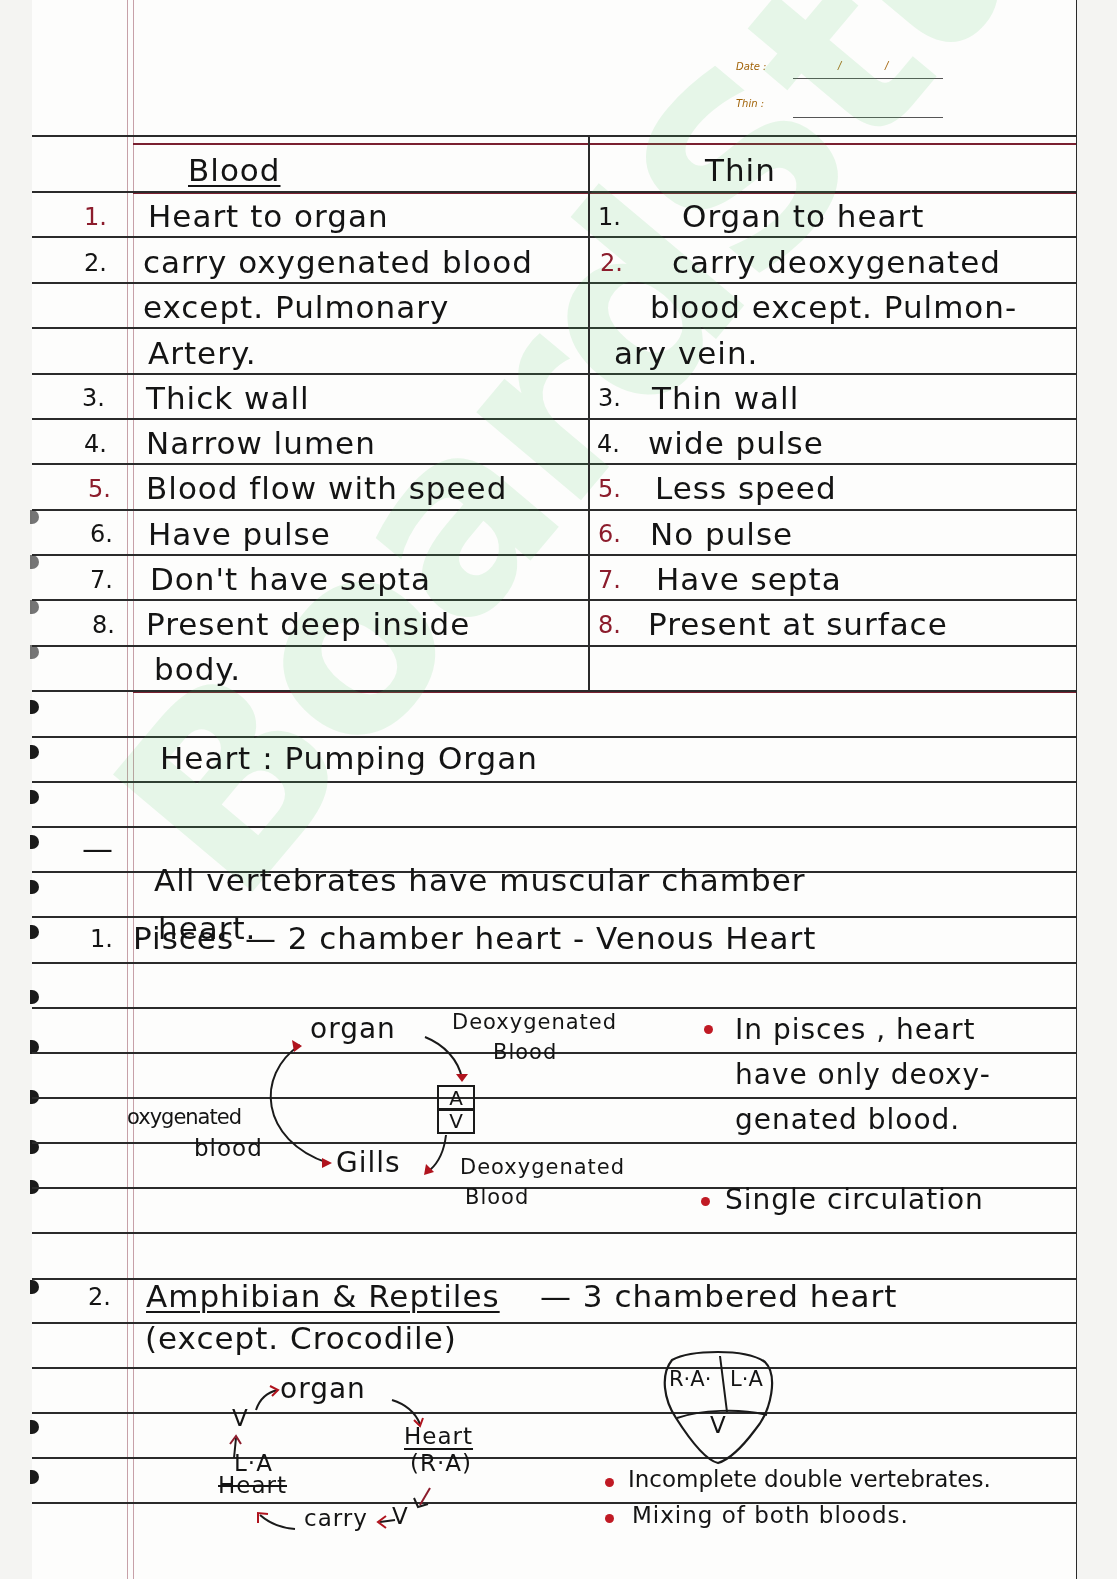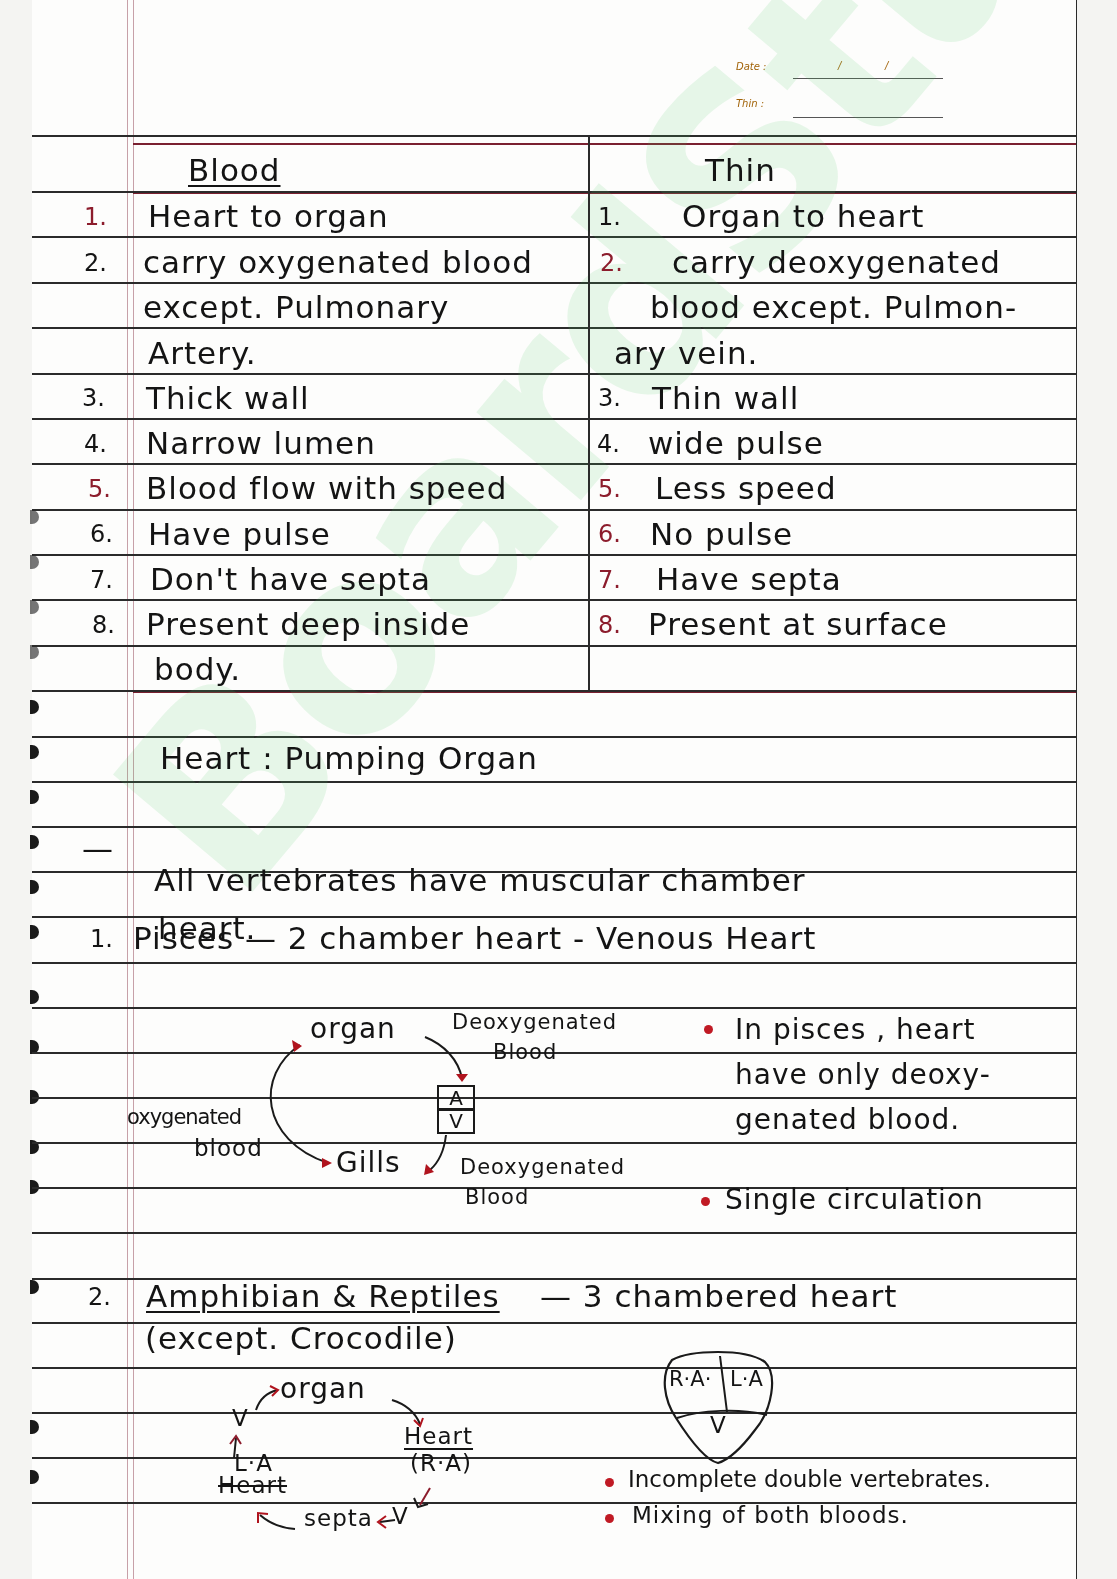--- a/index.html
+++ b/index.html
@@ -255,21 +255,21 @@
       <polyline points="258,1523 258,1513 268,1514" fill="none" stroke="#b0141e" stroke-width="2"></polyline>
       <path d="M234,1458 L236,1438" fill="none" stroke="#1a1a1a" stroke-width="2"></path>
       <polyline points="230,1444 236,1436 241,1444" fill="none" stroke="#8c1c2c" stroke-width="2"></polyline>
     </svg>
     <span class="hw med" style="left:280px;top:1372px">organ</span>
     <span class="hw sm" style="left:232px;top:1405px">V</span>
     <span class="hw sm ul" style="left:404px;top:1423px">Heart</span>
     <span class="hw sm" style="left:410px;top:1450px">(R·A)</span>
     <span class="hw sm" style="left:234px;top:1450px">L·A</span>
     <span class="hw sm" style="left:218px;top:1472px;text-decoration:line-through">Heart</span>
-    <span class="hw sm" style="left:304px;top:1505px">septa</span>
+    <span class="hw sm" style="left:304px;top:1505px">carry</span>
     <span class="hw sm" style="left:392px;top:1503px">V</span>
   </div>
 
   <div>
     <svg width="1117" height="1579" style="left:0;top:0">
       <path d="M672,1360 C690,1350 745,1348 765,1362 C778,1375 772,1410 755,1430 C740,1450 728,1460 718,1463 C705,1460 690,1440 676,1418 C664,1400 660,1375 672,1360 Z" fill="none" stroke="#1a1a1a" stroke-width="2.2"></path>
       <path d="M720,1356 L727,1412" fill="none" stroke="#1a1a1a" stroke-width="2"></path>
       <path d="M677,1418 C700,1410 740,1408 767,1415" fill="none" stroke="#1a1a1a" stroke-width="2"></path>
     </svg>
     <span class="hw xs" style="left:669px;top:1367px;letter-spacing:0">R·A·</span>

